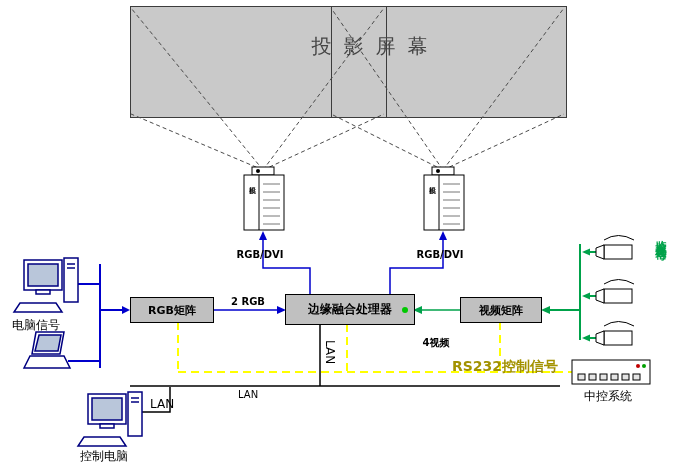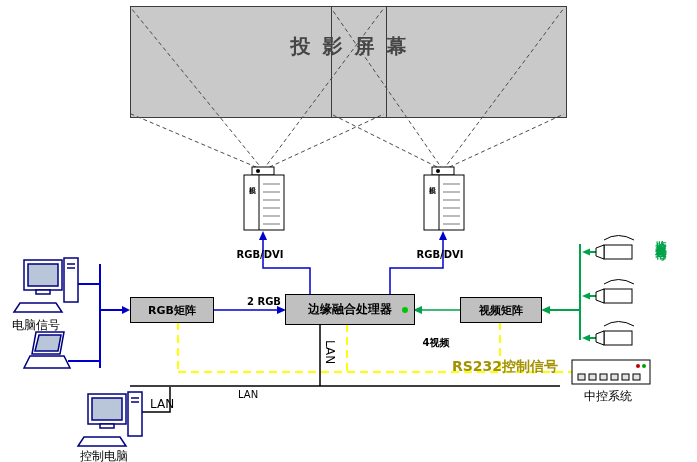--- a/index.html
+++ b/index.html
@@ -2,21 +2,21 @@
 <html style="--rgb_signal: #0000cc; --video_signal: #00a24a; --control_signal: #ffff00; --rs232_label: #a39200; --screen_fill: #c9c9c9; --box_fill: #c0c0c0; --computer_icon: #000080; --led_green: #00c800;"><head>
 <meta charset="utf-8">
 <style>
   html,body{margin:0;padding:0;background:#fff;}
   #stage{position:relative;width:697px;height:462px;background:#fff;
          font-family:"DejaVu Sans","Liberation Sans",sans-serif;overflow:hidden;}
   .screen{position:absolute;left:130px;top:6px;width:435px;height:110px;
           background:var(--screen_fill);border:1px solid #3c3c3c;z-index:0;}
   .seam{position:absolute;top:0;width:1px;height:100%;background:#3c3c3c;}
   .screen-title{position:absolute;left:0;top:26px;width:100%;text-align:center;
-          font-size:20px;font-weight:700;letter-spacing:12px;text-indent:12px;color:#454545;}
+          font-size:20px;font-weight:400;letter-spacing:12px;text-indent:12px;color:#454545;padding-left:21px;}
   svg.layer{position:absolute;left:0;top:0;z-index:1;}
   .box{position:absolute;display:flex;align-items:center;justify-content:center;
        background:var(--box_fill);border:1px solid #000;font-weight:bold;font-size:11px;z-index:2;}
   .blender{font-size:12px;}
   .led{position:absolute;right:6px;top:50%;margin-top:-3px;width:6px;height:6px;
        border-radius:50%;background:var(--led_green);}
   .lbl{position:absolute;font-size:12px;color:#000;white-space:nowrap;z-index:3;}
   .vtext{writing-mode:vertical-rl;}
   .lbl-2rgb,.lbl-4video{font-size:10px;font-weight:bold;text-align:center;}
   .lbl-rgbdvi{font-size:10px;font-weight:bold;text-align:center;}
@@ -191,21 +191,21 @@
 
   <div class="box blender" style="left:285px;top:294px;width:128px;height:29px;">
     <span>边缘融合处理器</span>
     <span class="led"></span>
   </div>
   <div class="box" style="left:130px;top:297px;width:82px;height:24px;">RGB矩阵</div>
   <div class="box" style="left:460px;top:297px;width:80px;height:24px;">视频矩阵</div>
 
   <div class="lbl lbl-rgbdvi" style="left:232px;top:249px;width:56px;">RGB/DVI</div>
   <div class="lbl lbl-rgbdvi" style="left:412px;top:249px;width:56px;">RGB/DVI</div>
-  <div class="lbl lbl-2rgb" style="left:236px;top:296px;width:56px;">2 RGB</div>
+  <div class="lbl lbl-2rgb" style="left:220px;top:296px;width:56px;">2 RGB</div>
   <div class="lbl lbl-4video" style="left:414px;top:296px;width:44px;margin-top:40px;">4视频</div>
   <div class="lbl vtext" style="left:323px;top:340px;">LAN</div>
   <div class="lbl" style="left:238px;top:389px;font-size:10px;">LAN</div>
   <div class="lbl" style="left:150px;top:397px;">LAN</div>
   <div class="lbl lbl-rs232" style="left:452px;top:358px;">RS232控制信号</div>
 
   <div class="lbl" style="left:12px;top:317px;">电脑信号</div>
   <div class="lbl" style="left:80px;top:448px;">控制电脑</div>
   <div class="lbl" style="left:584px;top:388px;">中控系统</div>
   <div class="lbl vtext lbl-surv" style="left:652px;top:231px;height:118px;">监控视频信号</div>

